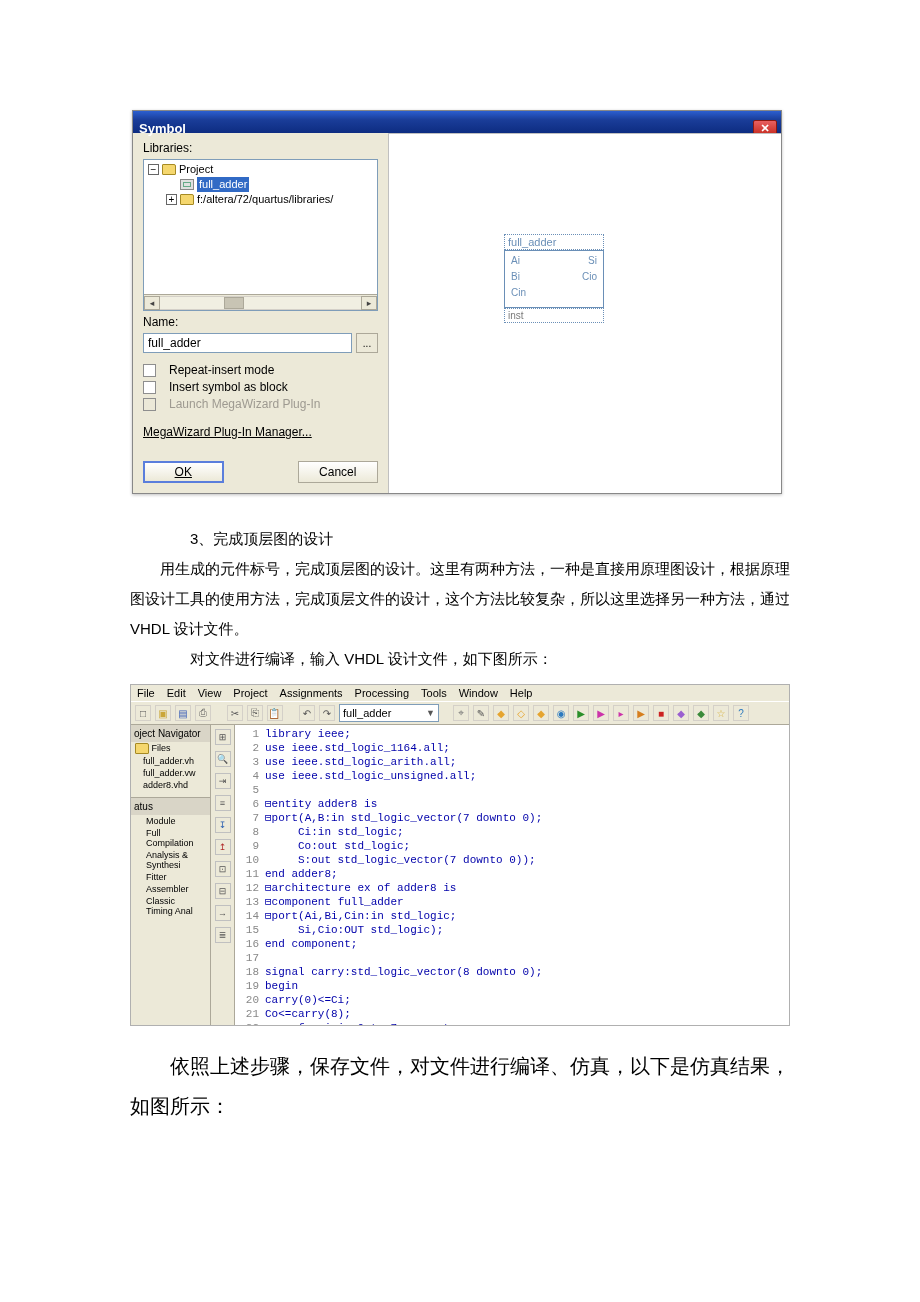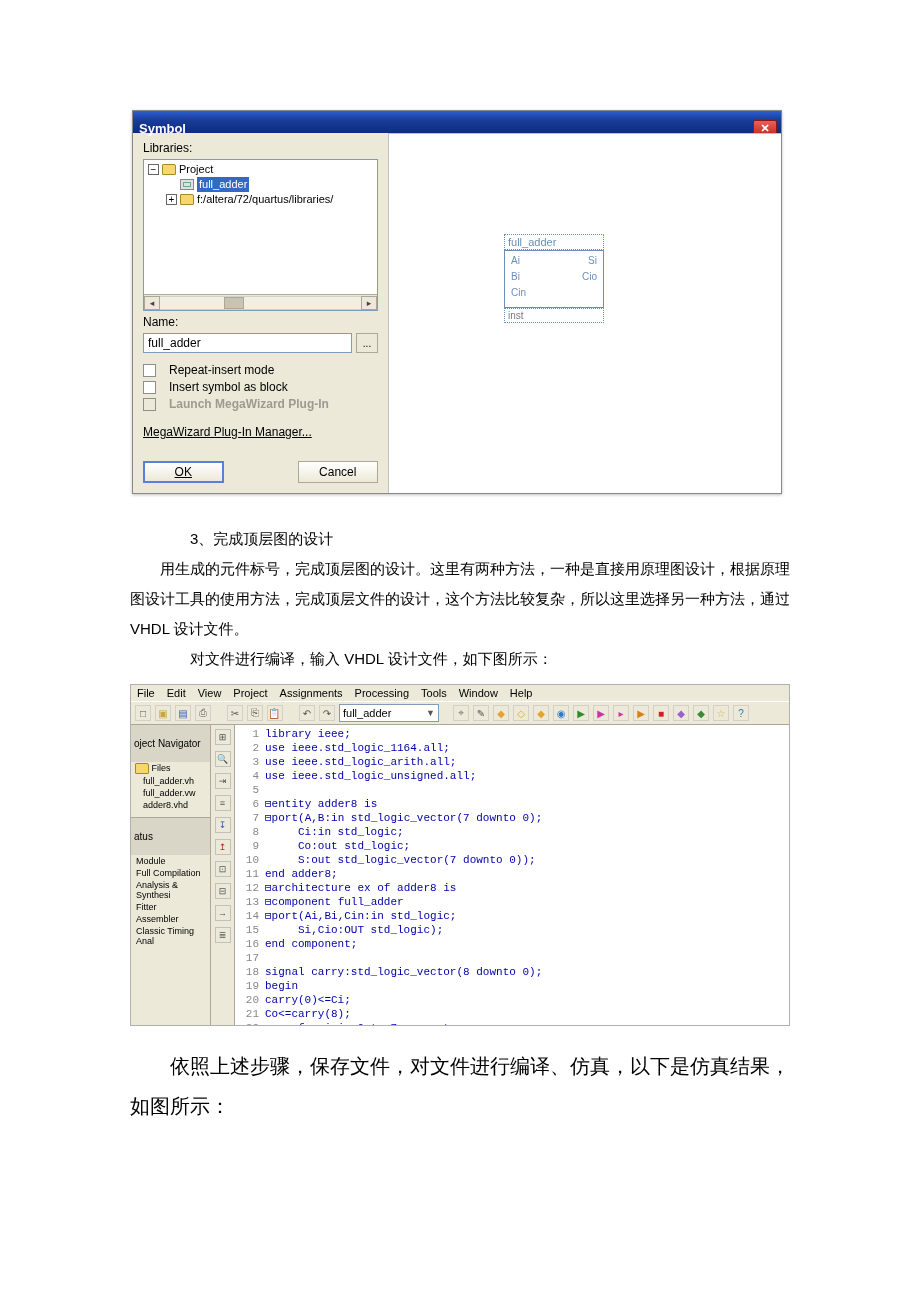--- a/index.html
+++ b/index.html
@@ -95,21 +95,21 @@
   }
   .browse-btn {
     width:22px; border:1px solid #aca899; background:#ece9d8; font-size:10px;display:flex;align-items:center;justify-content:center;cursor:pointer;
   }
   .checks { margin-top:6px; display:flex;flex-direction:column;gap:3px; }
   .chk-row { display:flex; align-items:center; gap:13px; }
   .chk {
     width:13px;height:13px;border:1px solid #8e8e8e;background:#fff;
   }
   .chk.disabled { background:#ece9d8; }
-  .chk-lbl.disabled { color:#9e9a91;font-weight:bold; }
+  .chk-lbl.disabled { color:#9e9a91; }
   .mega-link {
     margin-top:10px;
     color:#000;
     text-decoration:underline;
     cursor:pointer;
     font-size:12px;
   }
   .btn-row { display:flex; gap:74px; margin-top:18px; justify-content:center; }
   .win-btn {
     width:85px;height:22px;border:1px solid #aca899;background:linear-gradient(to bottom,#fff,#ece9d8);font-size:12px;display:flex;align-items:center;justify-content:center;cursor:pointer;
@@ -178,26 +178,26 @@
     width:16px;height:16px;border:1px solid #d4d0c8;background:#fff0;display:flex;align-items:center;justify-content:center;font-size:10px;color:#555;
   }
   .tcombo {
     height:18px;border:1px solid #7f9db9;background:#fff;width:100px;font-size:11px;padding:1px 3px;display:flex;align-items:center;
   }
   .tcombo .arrow { margin-left:auto;font-size:9px;color:#555; }
   .ide-body { display:flex; height:300px; }
   .ide-nav {
     width:80px; background:#ece9d8; border-right:1px solid #aca899; display:flex;flex-direction:column; position:relative;
   }
-  .ide-nav-hdr { font-size:10px; padding:13px 3px; background:#d9d5c7; }
+  .ide-nav-hdr { font-size:10px; padding:3px 3px; background:#d9d5c7; }
   .ide-nav-item {
     font-size:9px; padding:1px 2px 1px 12px; white-space:nowrap; overflow:hidden; text-overflow:ellipsis;
   }
   .ide-tasks { margin-top:6px; border-top:1px solid #aca899; }
-  .ide-task-row { font-size:9px; padding:1px 5px; }
+  .ide-task-row { font-size:9px; padding:1px 15px; }
   .ide-middle {
     width:24px; background:#ece9d8; border-right:1px solid #aca899; display:flex;flex-direction:column;align-items:center;gap:6px;padding-top:4px;
   }
   .mid-btn { width:16px;height:16px;border:1px solid #c0c0c0;background:#fff0;font-size:9px;display:flex;align-items:center;justify-content:center;color:#555;}
   .ide-code {
     flex:1; background:#fff; overflow:auto;
     font-family: "Courier New", monospace;
     font-size:11px;
     line-height:14px;
     padding:2px 0;

